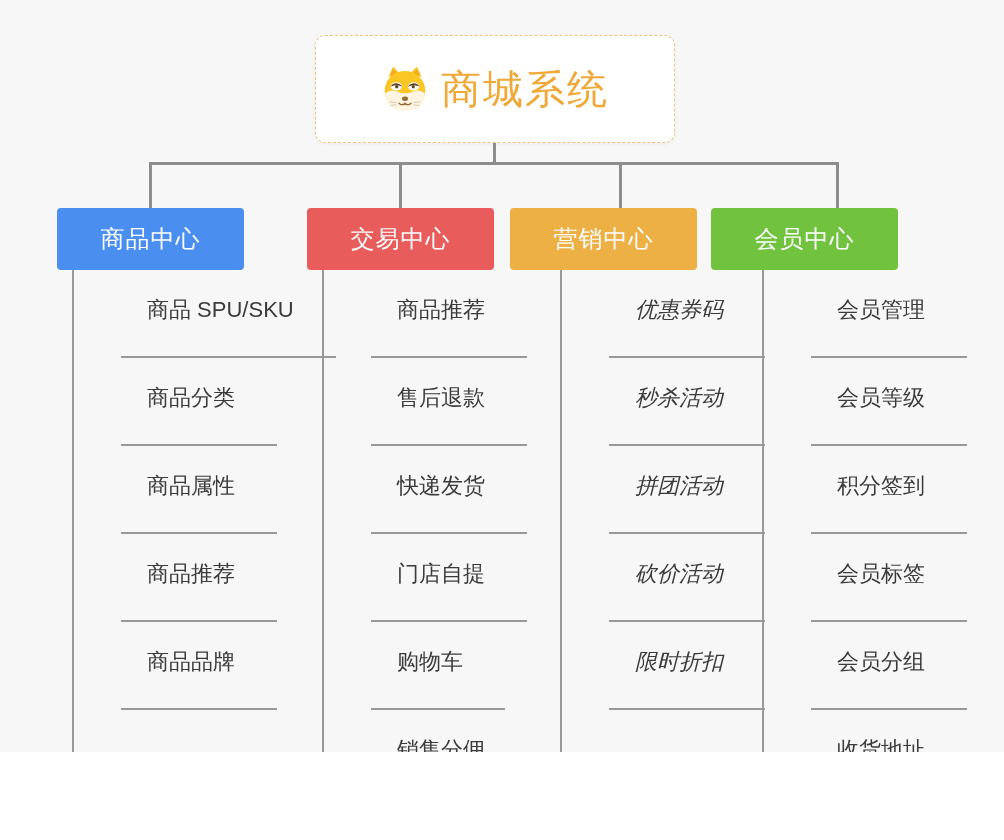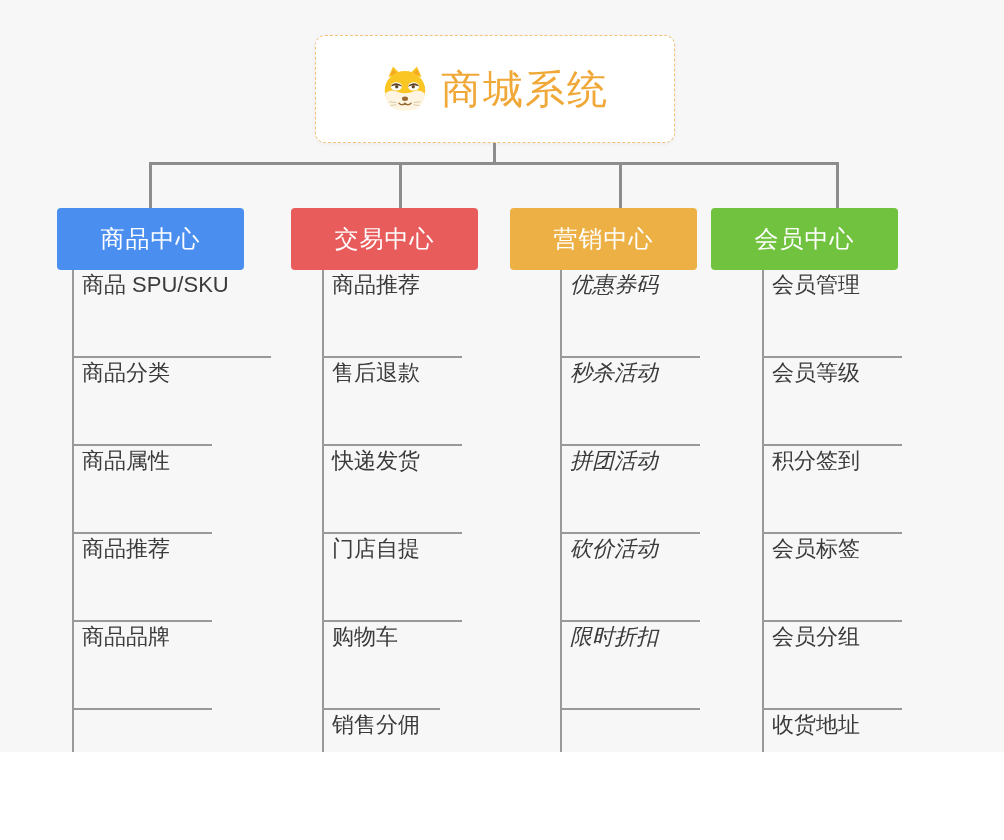--- a/index.html
+++ b/index.html
@@ -64,47 +64,48 @@
     color: #ffffff;
     font-size: 24px;
     letter-spacing: 1px;
     display: flex;
     align-items: center;
     justify-content: center;
     box-sizing: border-box;
     white-space: nowrap;
   }
   .branch-0 { left: 57px;  }
-  .branch-1 { left: 291px; }
+  .branch-1 { left: 307px; }
   .branch-2 { left: 510px; }
   .branch-3 { left: 711px; }
 
   
   .children {
     position: absolute;
     top: 270px;
     height: 528px;
     border-left: 2px solid #999999;
     box-sizing: content-box;
   }
   .children-0 { left: 72px;  }
   .children-1 { left: 322px; }
   .children-2 { left: 560px; font-style: italic; }
   .children-3 { left: 762px; }
   .sub-item {
     box-sizing: border-box;
     height: 88px;
     width: fit-content;
     display: flex;
-    align-items: flex-start;
-    padding: 0 42px 6px 8px;
+    align-items: center;
+    padding: 0 42px 6px 26px;
     border-bottom: 2px solid #999999;
     font-size: 22px;
     color: #3b3b3b;
     white-space: nowrap;
+    margin-left: 47px;
   }
 </style>
 </head>
 <body>
 
 <div class="canvas">
 
   <div class="root-node">
     <svg class="dog-icon" viewBox="0 0 64 60" xmlns="http://www.w3.org/2000/svg" aria-hidden="true">
       <polygon points="10,14 16,0 26,10" fill="#f9c623"></polygon>

